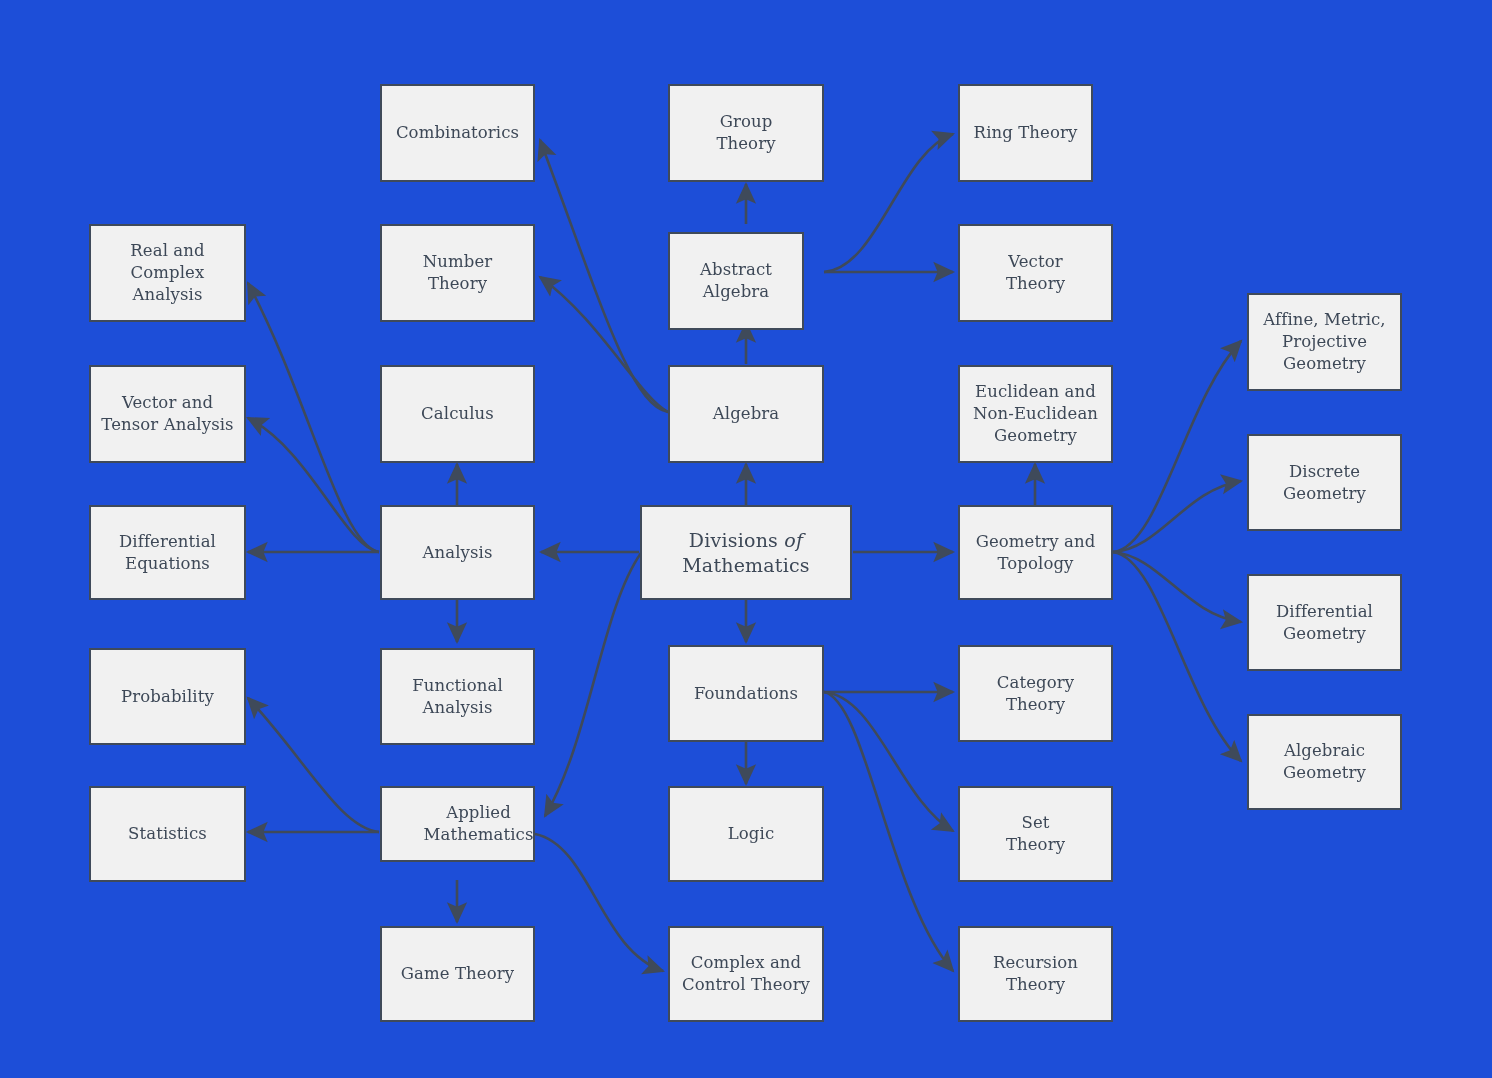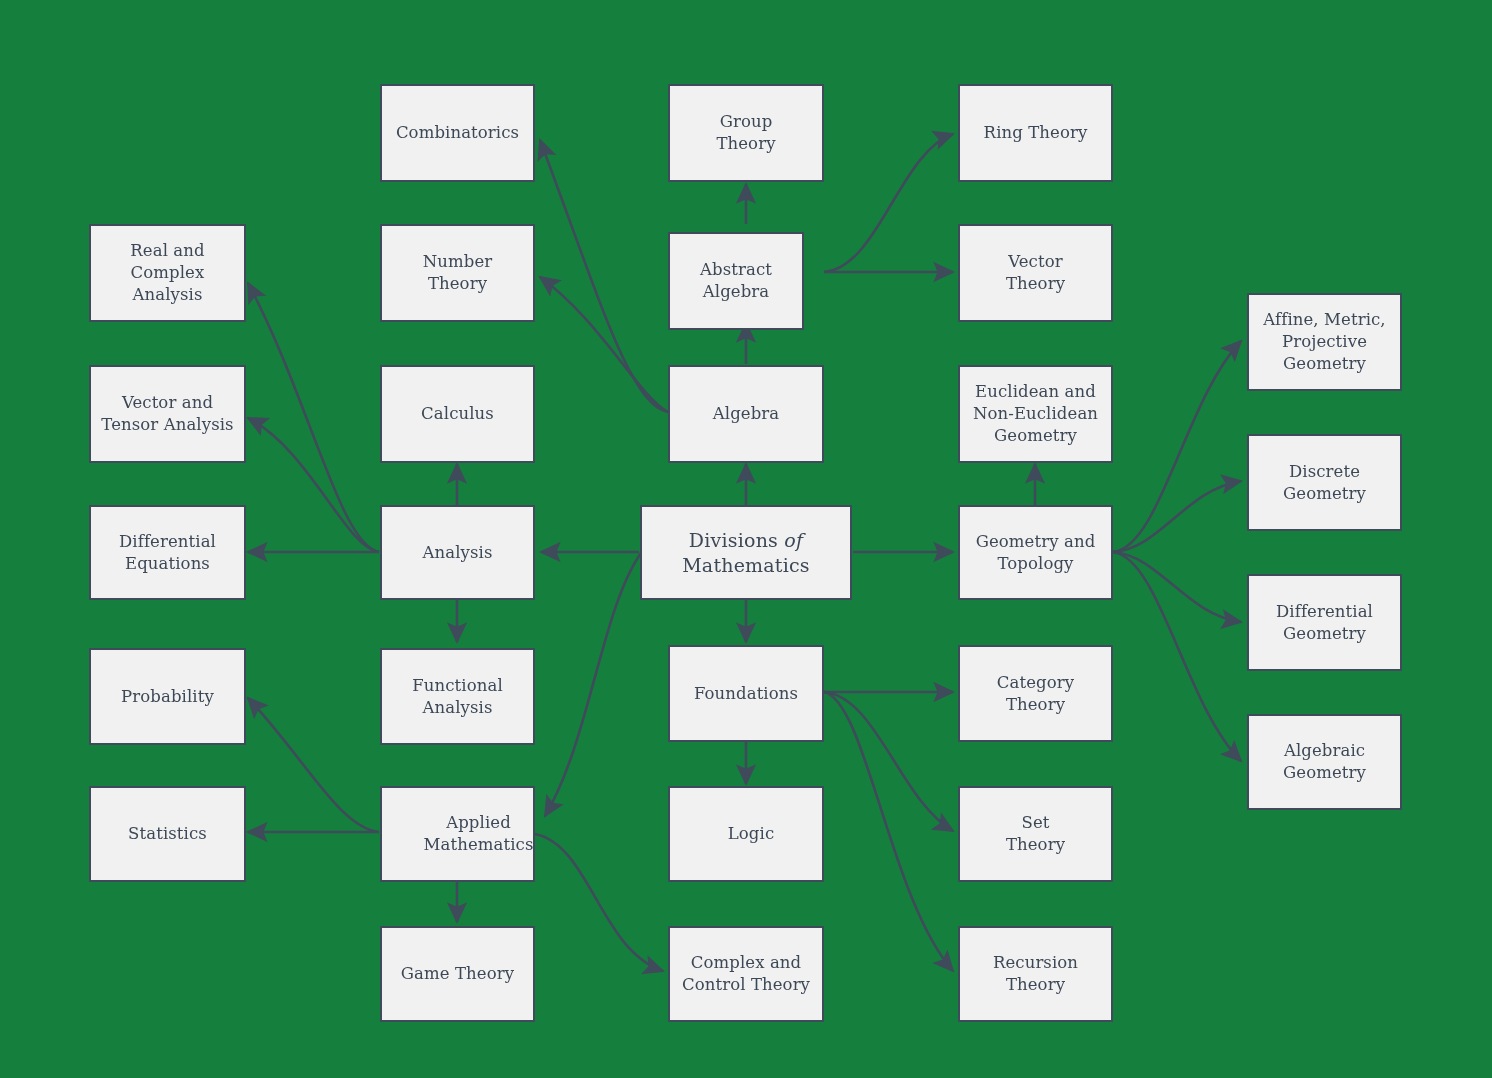--- a/index.html
+++ b/index.html
@@ -9,21 +9,21 @@
   body {
     width: 1492px;
     height: 1078px;
     overflow: hidden;
     font-family: "DejaVu Serif", "Liberation Serif", serif;
   }
   #diagram-root {
     position: relative;
     width: 1492px;
     height: 1078px;
-    background: #15803d;
+    background: #1d4ed8;
   }
   #edge-layer {
     position: absolute;
     left: 0;
     top: 0;
     width: 1492px;
     height: 1078px;
     pointer-events: none;
   }
   .node {
@@ -129,21 +129,21 @@
 
   <div class="node" style="left:380px;top:84px;width:155px;height:98px;">
     <span class="lbl">Combinatorics</span>
   </div>
 
   <div class="node" style="left:668px;top:84px;width:156px;height:98px;">
     <span class="lbl">Group
 Theory</span>
   </div>
 
-  <div class="node" style="left:958px;top:84px;width:155px;height:98px;">
+  <div class="node" style="left:958px;top:84px;width:135px;height:98px;">
     <span class="lbl">Ring Theory</span>
   </div>
 
   <div class="node" style="left:89px;top:224px;width:157px;height:98px;">
     <span class="lbl">Real and
 Complex Analysis</span>
   </div>
 
   <div class="node" style="left:380px;top:224px;width:155px;height:98px;">
     <span class="lbl">Number
@@ -233,21 +233,21 @@
 
   <div class="node" style="left:1247px;top:714px;width:155px;height:96px;">
     <span class="lbl">Algebraic
 Geometry</span>
   </div>
 
   <div class="node" style="left:89px;top:786px;width:157px;height:96px;">
     <span class="lbl">Statistics</span>
   </div>
 
-  <div class="node" style="left:380px;top:786px;width:155px;height:96px;padding-left:48px;">
+  <div class="node" style="left:380px;top:786px;width:155px;height:76px;padding-left:48px;">
     <span class="lbl">Applied
 Mathematics</span>
   </div>
 
   <div class="node" style="left:668px;top:786px;width:156px;height:96px;padding-left:16px;">
     <span class="lbl">Logic</span>
   </div>
 
   <div class="node" style="left:958px;top:786px;width:155px;height:96px;">
     <span class="lbl">Set

